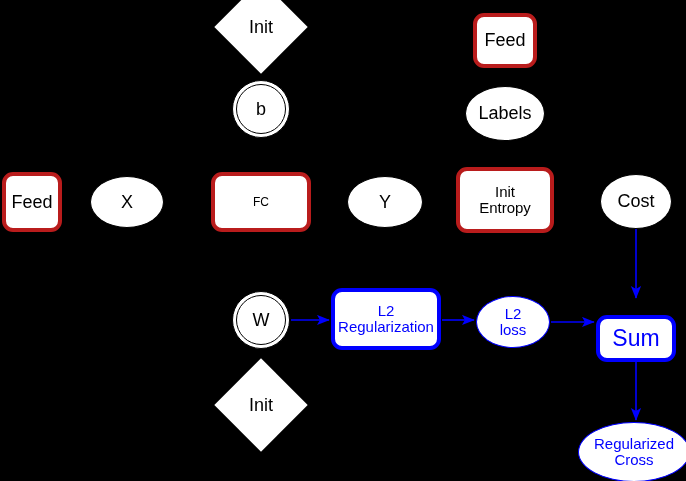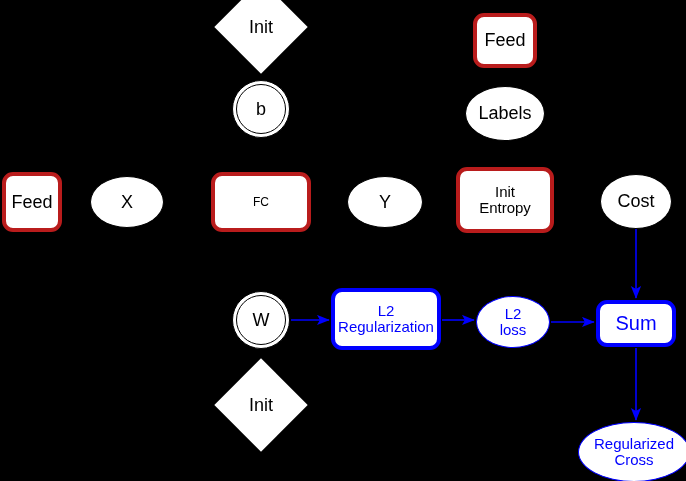--- a/index.html
+++ b/index.html
@@ -125,19 +125,19 @@
       <div class="node shape-box" style="left: 211px; top: 172px; width: 100px; height: 60px; font-size: 12px;"><span>FC</span></div>
       <div class="node shape-ellipse" style="left: 347px; top: 176px; width: 76px; height: 52px; font-size: 18px;"><span>Y</span></div>
       <div class="node shape-box" style="left: 456px; top: 167px; width: 98px; height: 66px; font-size: 15px;"><span>Init
 Entropy</span></div>
       <div class="node shape-ellipse" style="left: 600px; top: 174px; width: 72px; height: 55px; font-size: 18px;"><span>Cost</span></div>
       <div class="node shape-dblcircle" style="left: 232px; top: 291px; width: 58px; height: 58px; font-size: 18px;"><div class="outer-ring"></div><div class="inner-ring"></div><span class="dbl-label">W</span></div>
       <div class="node shape-box accent-box" style="left: 331px; top: 288px; width: 110px; height: 62px; font-size: 15px;"><span>L2
 Regularization</span></div>
       <div class="node shape-ellipse accent-ellipse" style="left: 476px; top: 296px; width: 74px; height: 52px; font-size: 15px;"><span>L2
 loss</span></div>
-      <div class="node shape-box accent-box" style="left: 596px; top: 300px; width: 80px; height: 47px; font-size: 20px;"><span>Sum</span></div>
+      <div class="node shape-box accent-box" style="left: 596px; top: 315px; width: 80px; height: 47px; font-size: 23px;"><span>Sum</span></div>
       <div class="node shape-diamond" style="left: 228px; top: 372px; width: 66px; height: 66px; font-size: 18px;"><div class="diamond-fill"></div><span class="diamond-label">Init</span></div>
       <div class="node shape-ellipse accent-ellipse" style="left: 578px; top: 422px; width: 112px; height: 60px; font-size: 15px;"><span>Regularized
 Cross</span></div>
     </div>
 
 </div>
 
 </body></html>

